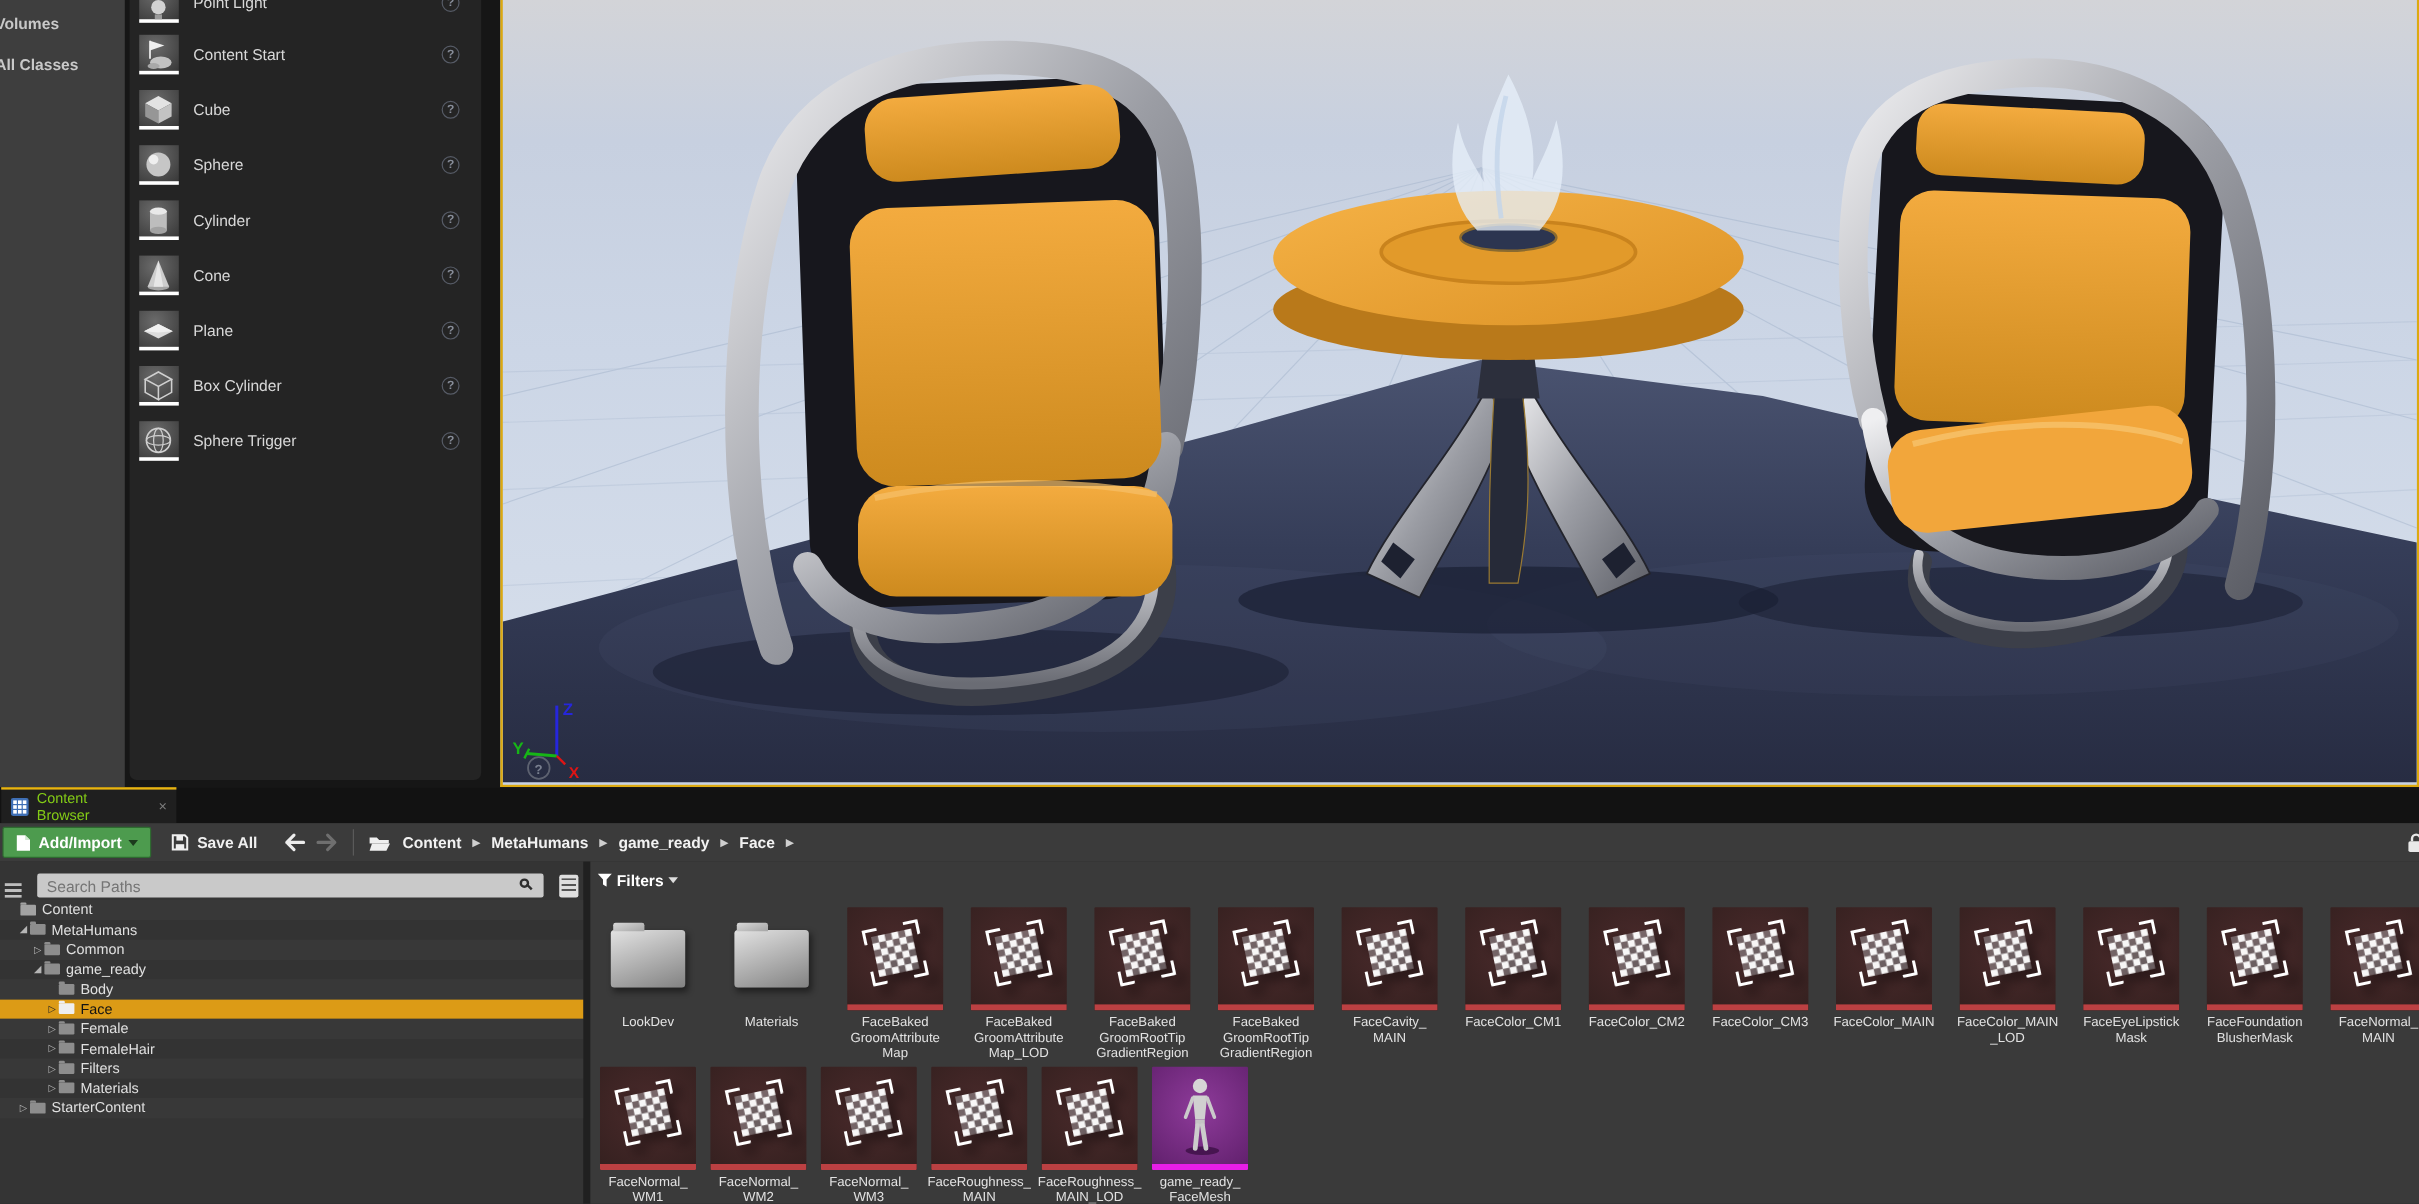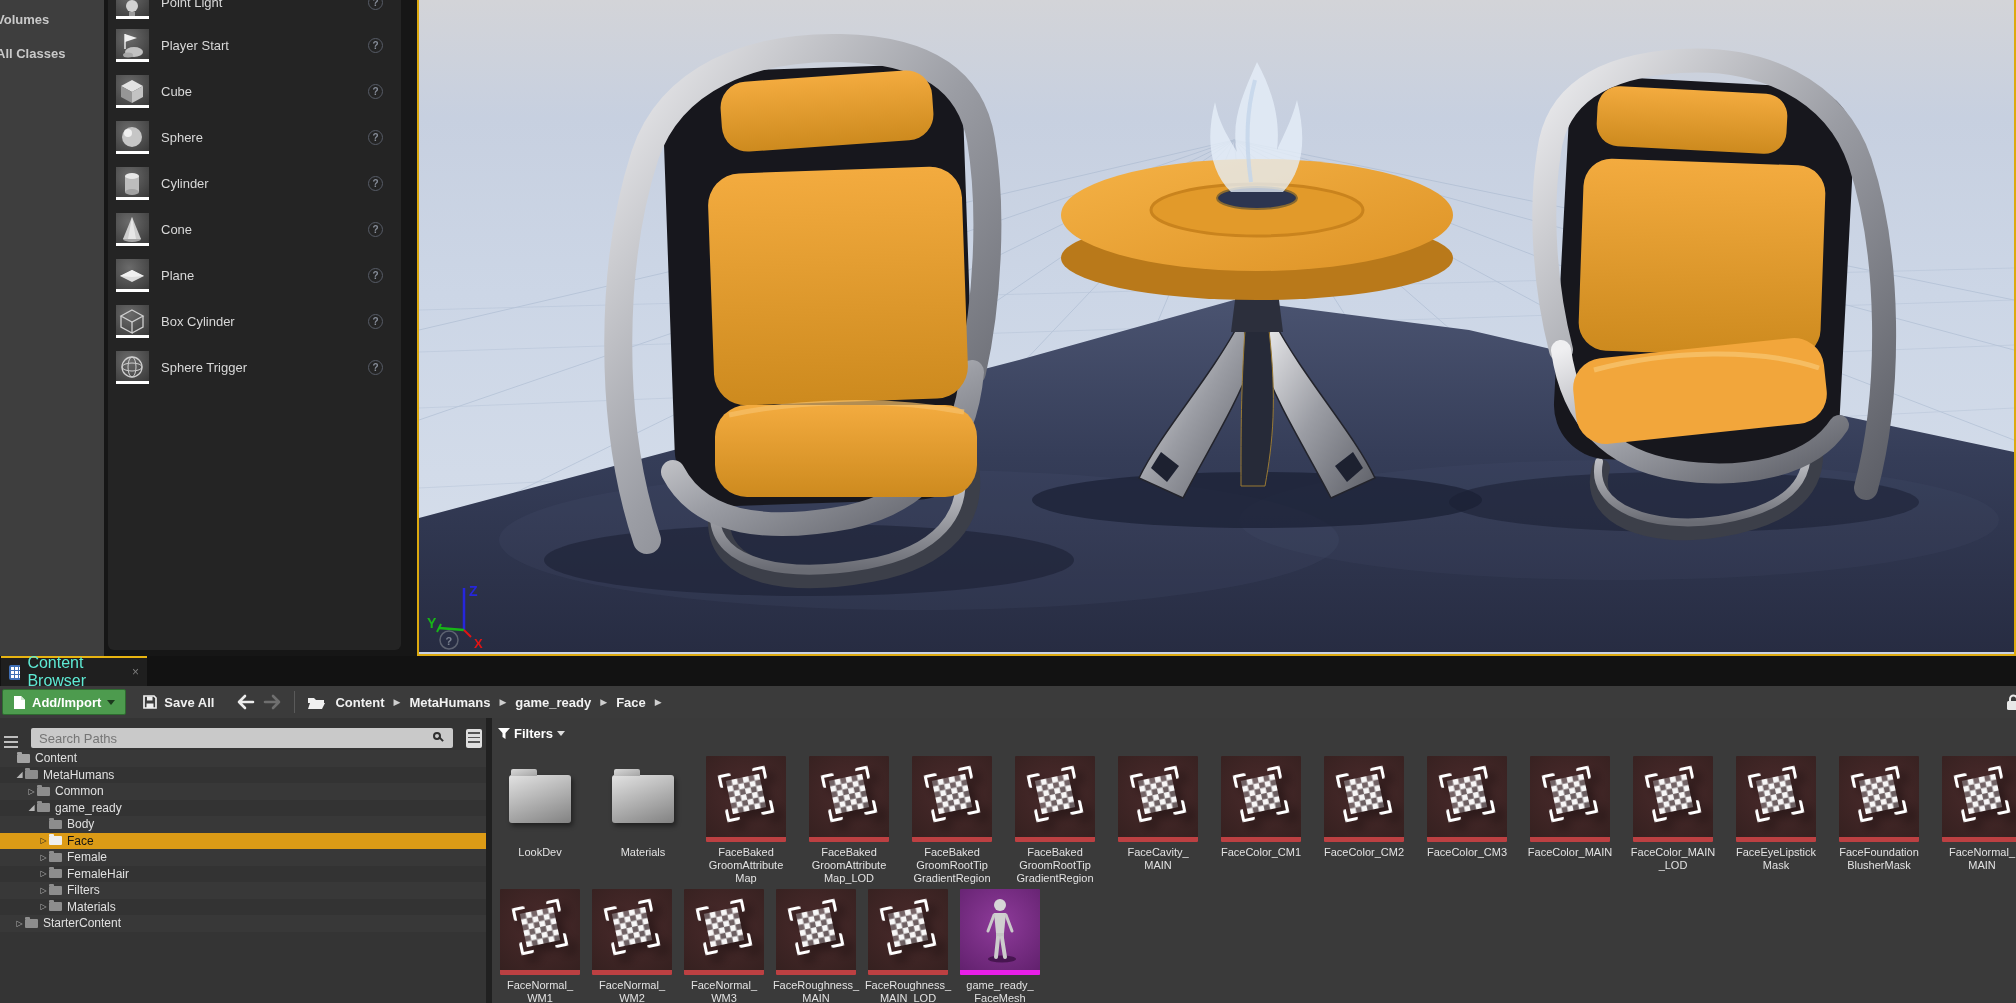--- a/index.html
+++ b/index.html
@@ -20,21 +20,21 @@
   
   #viewport { position:absolute; left:417px; top:0; width:1599px; height:656px;
     border:2px solid #dca90f; border-top:none; background:#c8d2e2; }
   #viewport svg { display:block; }
 
   
   #cb { position:absolute; left:0; top:656px; width:2016px; height:347px; background:#2b2b2b; }
   .tabbar { height:30px; background:#121212; display:flex; }
   .tab { margin-left:1px; height:100%; width:146px; background:#1f1f1f; border-top:2px solid #e8b411;
     display:flex; align-items:center; padding:0 8px; }
-  .tab-label { font-size:16px; color:#5eead4; margin-left:7px; }
+  .tab-label { font-size:12px; color:#84cc16; margin-left:7px; }
   .tab-close { margin-left:14px; color:#7d7d7d; font-size:12px; }
 
   .toolbar { height:32px; background:#3b3b3b; display:flex; align-items:center; position:relative; overflow:hidden; }
   .btn-add { display:flex; align-items:center; gap:6px; background:#4d9b4e; border:1px solid #2e6b30;
     border-radius:2px; height:26px; padding:12px 10px; margin-left:2px; }
   .btn-add span { font-size:13px; font-weight:bold; color:#fff; }
   .caret { width:0; height:0; border-left:4px solid transparent; border-right:4px solid transparent; border-top:5px solid #1c3a1d; }
   .btn-save { display:flex; align-items:center; gap:6px; margin-left:16px; }
   .btn-save span { font-size:13px; font-weight:bold; color:#f0f0f0; }
   .nav-arrows { display:flex; align-items:center; gap:8px; margin-left:22px; }
@@ -124,21 +124,21 @@
 
     <div class="pa-row" style="top:22px">
       <div class="pa-thumb">
         <svg width="33" height="33">
             <line x1="9" y1="5" x2="9" y2="20" stroke="#e8e8e8" stroke-width="1.5"></line>
             <polygon points="9,5 21,9 9,13" fill="#efefef"></polygon>
             <ellipse cx="18" cy="23" rx="9" ry="5" fill="#c2c2c2"></ellipse>
             <ellipse cx="12" cy="26" rx="5" ry="2.5" fill="#a8a8a8"></ellipse>
           </svg>
       </div>
-      <span class="pa-label">Player Start</span>
+      <span class="pa-label">Content Start</span>
       <span class="pa-help">?</span>
     </div>
 
     <div class="pa-row" style="top:68px">
       <div class="pa-thumb">
         <svg width="33" height="33">
             <polygon points="16,5 27,11 16,17 5,11" fill="#e3e3e3"></polygon>
             <polygon points="5,11 16,17 16,28 5,22" fill="#969696"></polygon>
             <polygon points="27,11 16,17 16,28 27,22" fill="#c3c3c3"></polygon>
           </svg>

